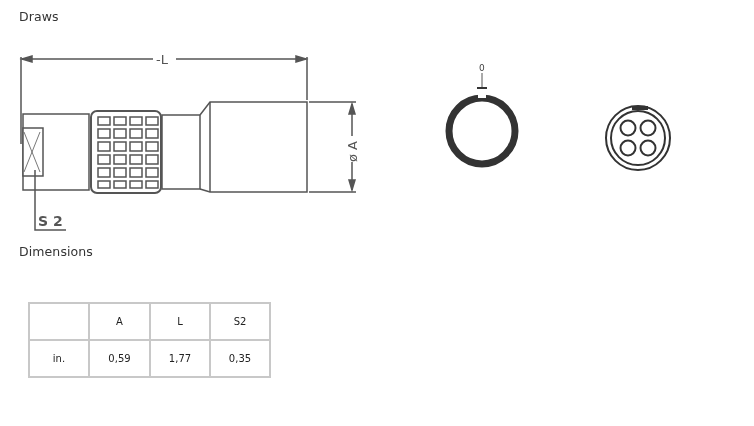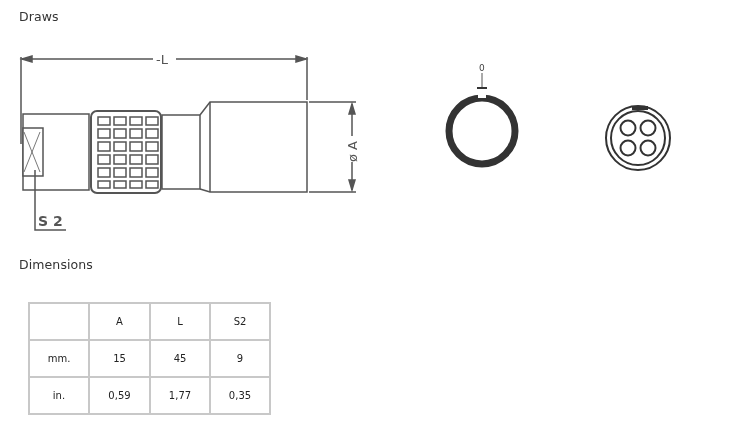--- a/index.html
+++ b/index.html
@@ -1,20 +1,20 @@
 <!DOCTYPE html>
 <html><head>
 <meta charset="utf-8">
 <style>
   html, body { margin:0; padding:0; background:#ffffff; }
   body { width:754px; height:426px; position:relative; overflow:hidden;
          font-family:"DejaVu Sans", sans-serif; color:#333333; }
   .heading { position:absolute; left:19px; font-size:12.5px; font-weight:normal; color:#333; letter-spacing:0.1px; }
   #h-draws { top:9px; }
-  #h-dims { top:257px; }
+  #h-dims { top:244px; }
   .drawing { position:absolute; }
   #side-view { left:16px; top:44px; }
   #front-view { left:440px; top:58px; }
   #pin-view { left:600px; top:100px; }
   table.dims { position:absolute; left:28px; top:302px; border-collapse:collapse;
                font-family:"DejaVu Sans", sans-serif; font-size:10px; color:#222; }
   table.dims td { border:2px solid #c8c8c8; text-align:center; height:35px; padding:0; }
   table.dims td.c0 { width:58px; }
   table.dims td.c1 { width:59px; }
   table.dims td.c2 { width:58px; }
@@ -108,25 +108,19 @@
 
 <table class="dims">
   <tbody>
       <tr>
     <td class="c0"></td>
     <td class="c1">A</td>
     <td class="c2">L</td>
     <td class="c3">S2</td>
   </tr>
   <tr>
-    <td class="c0">mm.</td>
-    <td class="c1">15</td>
-    <td class="c2">45</td>
-    <td class="c3">9</td>
-  </tr>
-  <tr>
     <td class="c0">in.</td>
     <td class="c1">0,59</td>
     <td class="c2">1,77</td>
     <td class="c3">0,35</td>
   </tr>
 </tbody>
   </table>
 
 </body></html>

